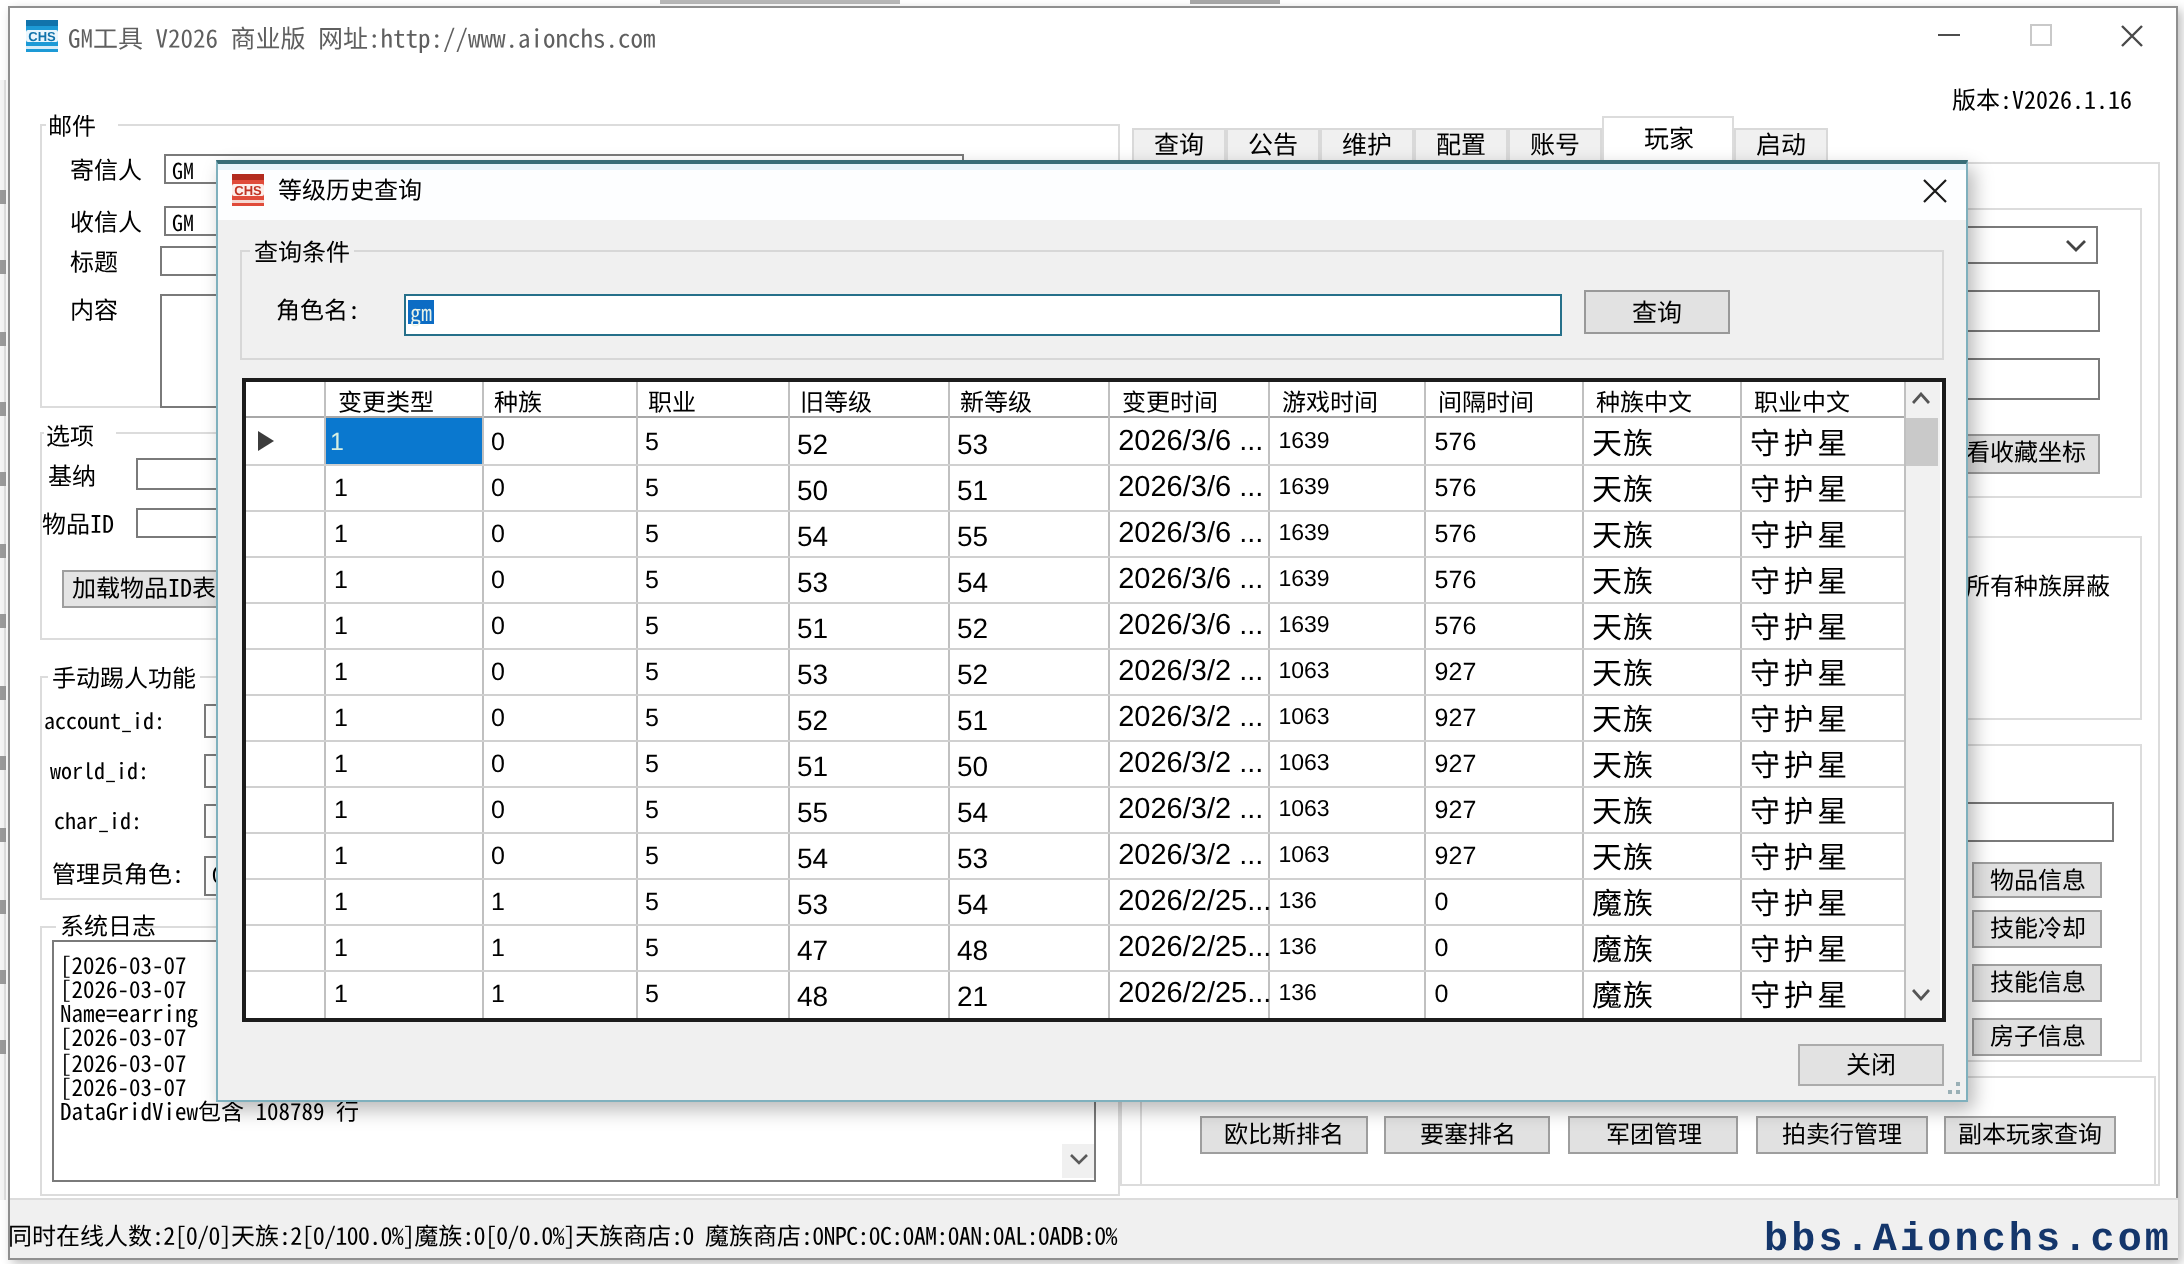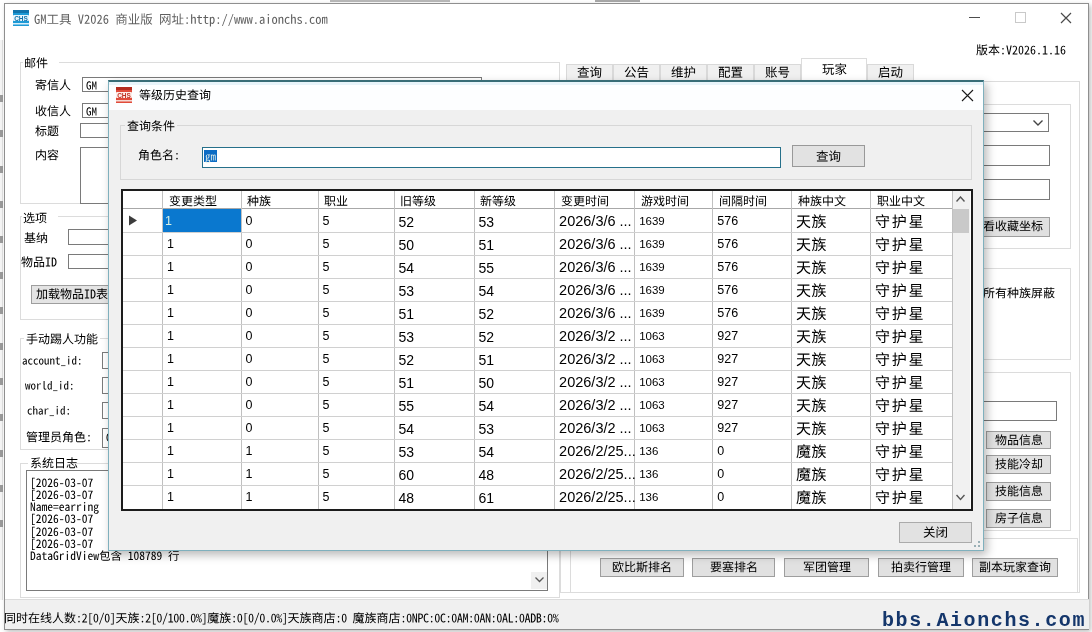--- a/index.html
+++ b/index.html
@@ -1176,21 +1176,21 @@
 <svg class="t" style="left:874.8px;top:443.5px;z-index:13;" width="52" height="16">
     <g fill="#000" transform="translate(0,12.97) scale(0.01500)">
       <use href="#q155" x="0"></use>
       <use href="#q34" x="1120"></use>
       <use href="#q156" x="2240"></use>
     </g>
   </svg>
 <div style="position:absolute;left:167px;top:467px;z-index:13;font-family:'Liberation Sans',sans-serif;font-size:12.5px;color:#000;white-space:pre;">1</div>
 <div style="position:absolute;left:245.5px;top:467px;z-index:13;font-family:'Liberation Sans',sans-serif;font-size:12.5px;color:#000;white-space:pre;">1</div>
 <div style="position:absolute;left:322.5px;top:467px;z-index:13;font-family:'Liberation Sans',sans-serif;font-size:12.5px;color:#000;white-space:pre;">5</div>
-<div style="position:absolute;left:398.5px;top:466.5px;z-index:13;font-family:'Liberation Sans',sans-serif;font-size:14px;color:#000;white-space:pre;">60</div>
+<div style="position:absolute;left:398.5px;top:466.5px;z-index:13;font-family:'Liberation Sans',sans-serif;font-size:14px;color:#000;white-space:pre;">47</div>
 <div style="position:absolute;left:478.5px;top:466.5px;z-index:13;font-family:'Liberation Sans',sans-serif;font-size:14px;color:#000;white-space:pre;">48</div>
 <div style="position:absolute;left:559.1px;top:466px;z-index:13;font-family:'Liberation Sans',sans-serif;font-size:14.5px;color:#000;white-space:pre;">2026/2/25...</div>
 <div style="position:absolute;left:639.2px;top:467.5px;z-index:13;font-family:'Liberation Sans',sans-serif;font-size:11.5px;color:#000;white-space:pre;">136</div>
 <div style="position:absolute;left:717.3px;top:467px;z-index:13;font-family:'Liberation Sans',sans-serif;font-size:12.5px;color:#000;white-space:pre;">0</div>
 <svg class="t" style="left:795.8px;top:466.5px;z-index:13;" width="32" height="16">
     <g fill="#000" transform="translate(0,12.97) scale(0.01500)">
       <use href="#q130" x="0"></use>
       <use href="#q101" x="1030"></use>
     </g>
   </svg>
@@ -1198,21 +1198,21 @@
     <g fill="#000" transform="translate(0,12.97) scale(0.01500)">
       <use href="#q155" x="0"></use>
       <use href="#q34" x="1120"></use>
       <use href="#q156" x="2240"></use>
     </g>
   </svg>
 <div style="position:absolute;left:167px;top:490px;z-index:13;font-family:'Liberation Sans',sans-serif;font-size:12.5px;color:#000;white-space:pre;">1</div>
 <div style="position:absolute;left:245.5px;top:490px;z-index:13;font-family:'Liberation Sans',sans-serif;font-size:12.5px;color:#000;white-space:pre;">1</div>
 <div style="position:absolute;left:322.5px;top:490px;z-index:13;font-family:'Liberation Sans',sans-serif;font-size:12.5px;color:#000;white-space:pre;">5</div>
 <div style="position:absolute;left:398.5px;top:489.5px;z-index:13;font-family:'Liberation Sans',sans-serif;font-size:14px;color:#000;white-space:pre;">48</div>
-<div style="position:absolute;left:478.5px;top:489.5px;z-index:13;font-family:'Liberation Sans',sans-serif;font-size:14px;color:#000;white-space:pre;">61</div>
+<div style="position:absolute;left:478.5px;top:489.5px;z-index:13;font-family:'Liberation Sans',sans-serif;font-size:14px;color:#000;white-space:pre;">21</div>
 <div style="position:absolute;left:559.1px;top:489px;z-index:13;font-family:'Liberation Sans',sans-serif;font-size:14.5px;color:#000;white-space:pre;">2026/2/25...</div>
 <div style="position:absolute;left:639.2px;top:490.5px;z-index:13;font-family:'Liberation Sans',sans-serif;font-size:11.5px;color:#000;white-space:pre;">136</div>
 <div style="position:absolute;left:717.3px;top:490px;z-index:13;font-family:'Liberation Sans',sans-serif;font-size:12.5px;color:#000;white-space:pre;">0</div>
 <svg class="t" style="left:795.8px;top:489.5px;z-index:13;" width="32" height="16">
     <g fill="#000" transform="translate(0,12.97) scale(0.01500)">
       <use href="#q130" x="0"></use>
       <use href="#q101" x="1030"></use>
     </g>
   </svg>
 <svg class="t" style="left:874.8px;top:489.5px;z-index:13;" width="52" height="16">

